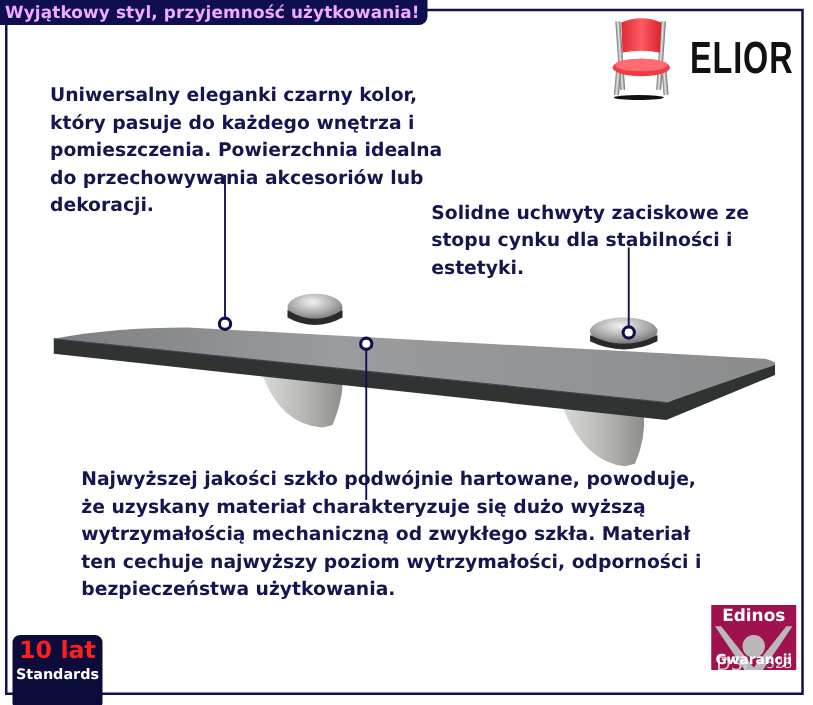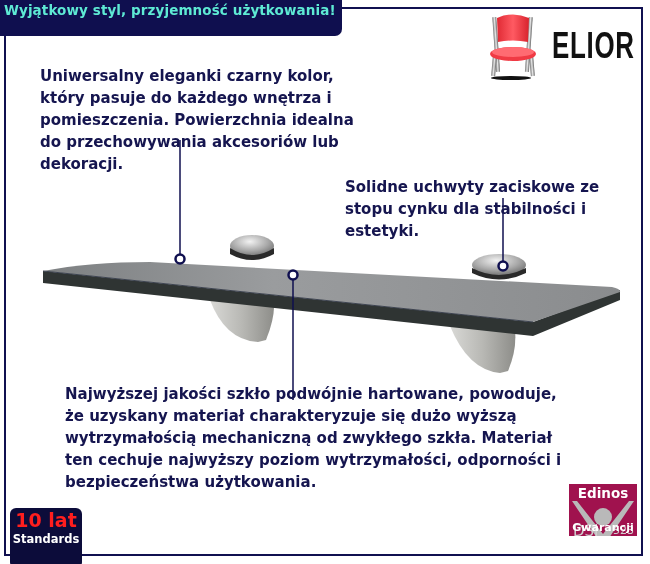--- a/index.html
+++ b/index.html
@@ -1,31 +1,31 @@
 <!DOCTYPE html>
 <html><head>
   <meta charset="utf-8">
   <style>
     html, body { margin: 0; padding: 0; background: #ffffff; }
     body { width: 650px; height: 564px; position: relative; overflow: hidden;
            font-family: "DejaVu Sans", "Liberation Sans", sans-serif; }
     .frame { position: absolute; left: 4px; top: 7px; width: 639px; height: 549px;
              border: 2px solid #101050; box-sizing: border-box; }
-    .header-band { position: absolute; left: 0; top: 0; height: 20px; padding: 0 6px 16px 4px;
-                   background: #0f0f4f; color: #5eead4; font-weight: bold; font-size: 13.5px;
+    .header-band { position: absolute; left: 0; top: 0; height: 20px; padding: 0 6px 0 4px;
+                   background: #0f0f4f; color: #f0abfc; font-weight: bold; font-size: 13.5px;
                    line-height: 20px; border-bottom-right-radius: 7px; white-space: nowrap;
                    letter-spacing: 0.1px; }
     .logo { position: absolute; left: 484px; top: 12px; width: 150px; height: 70px; }
     .logo-text { position: absolute; left: 552px; top: 28px; font-family: "Liberation Sans", sans-serif;
                  font-weight: bold; font-size: 36px; color: #111111; letter-spacing: 1px;
                  transform: scaleX(0.72); transform-origin: left top; line-height: 36px; }
     .callout { position: absolute; color: #15154f; font-weight: bold; font-size: 15px; line-height: 22px; }
     .callout-1 { left: 40px; top: 65px; width: 320px; }
-    .callout-2 { left: 345px; top: 176px; width: 290px; }
-    .callout-3 { left: 65px; top: 383px; width: 520px; }
+    .callout-2 { left: 345px; top: 159px; width: 290px; }
+    .callout-3 { left: 65px; top: 372px; width: 520px; }
     .callout p { margin: 0; white-space: pre-line; }
     .scene { position: absolute; left: 0; top: 0; width: 650px; height: 564px; pointer-events: none; }
     .badge-warranty { position: absolute; left: 10px; top: 508px; width: 72px; height: 60px;
                       background: #0c0c3a; border-radius: 6px; text-align: center; }
     .badge-warranty .years { color: #ff1e1e; font-size: 19px; font-weight: bold; line-height: 22px; padding-top: 1px;
                              font-family: "DejaVu Sans", sans-serif; }
     .badge-warranty .label { color: #ffffff; font-size: 11.5px; font-weight: bold; line-height: 16px; }
     .badge-edinos { position: absolute; left: 569px; top: 484px; width: 68px; height: 52px;
                     background: #a0124e; overflow: hidden; }
     .badge-edinos .brand { position: absolute; left: 0; top: 2px; width: 100%; text-align: center;

